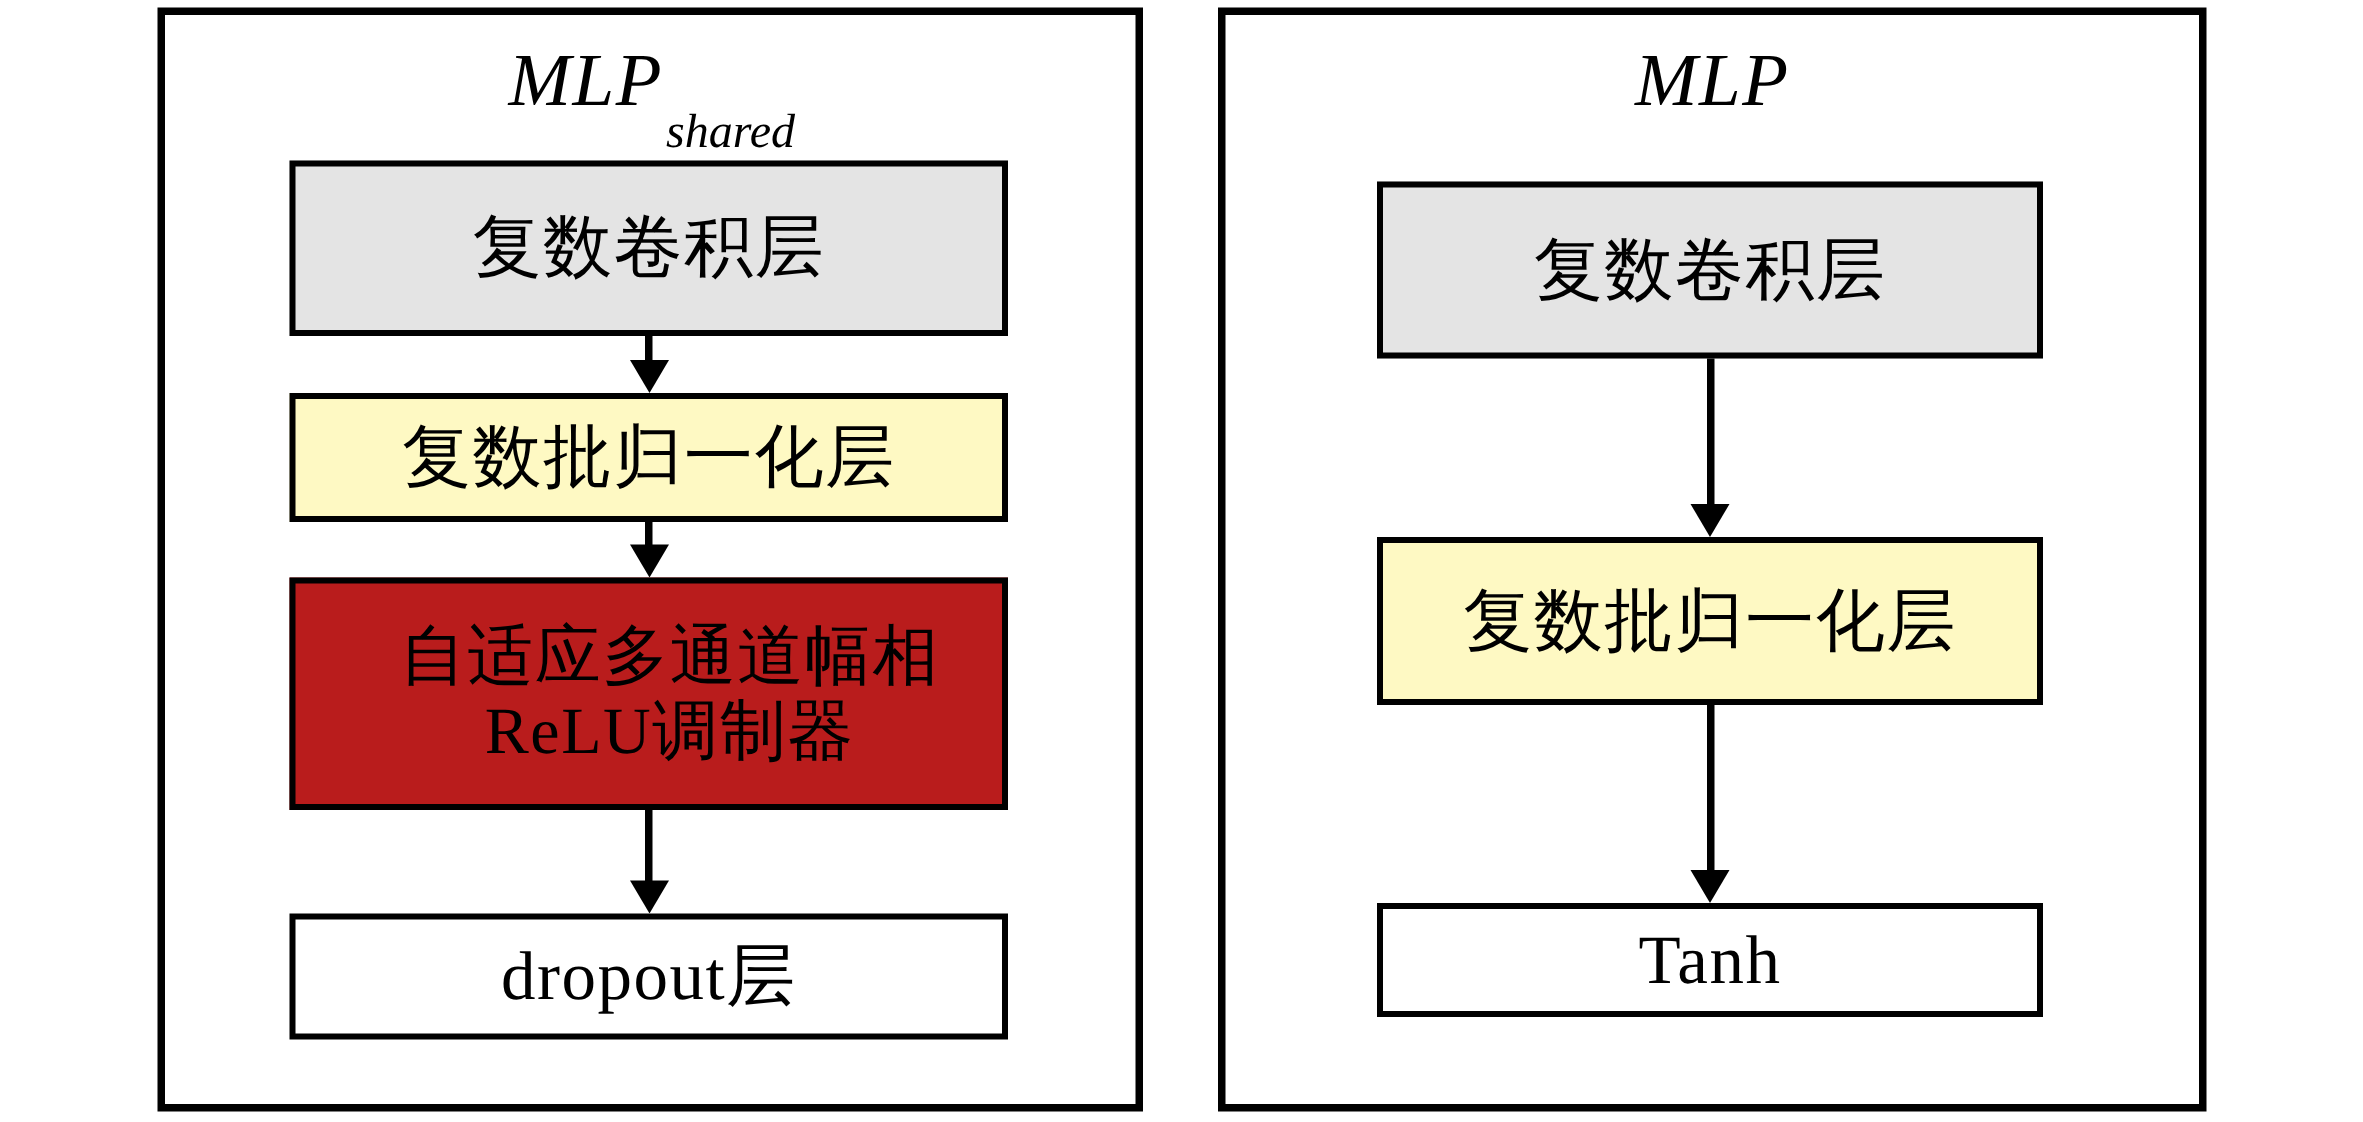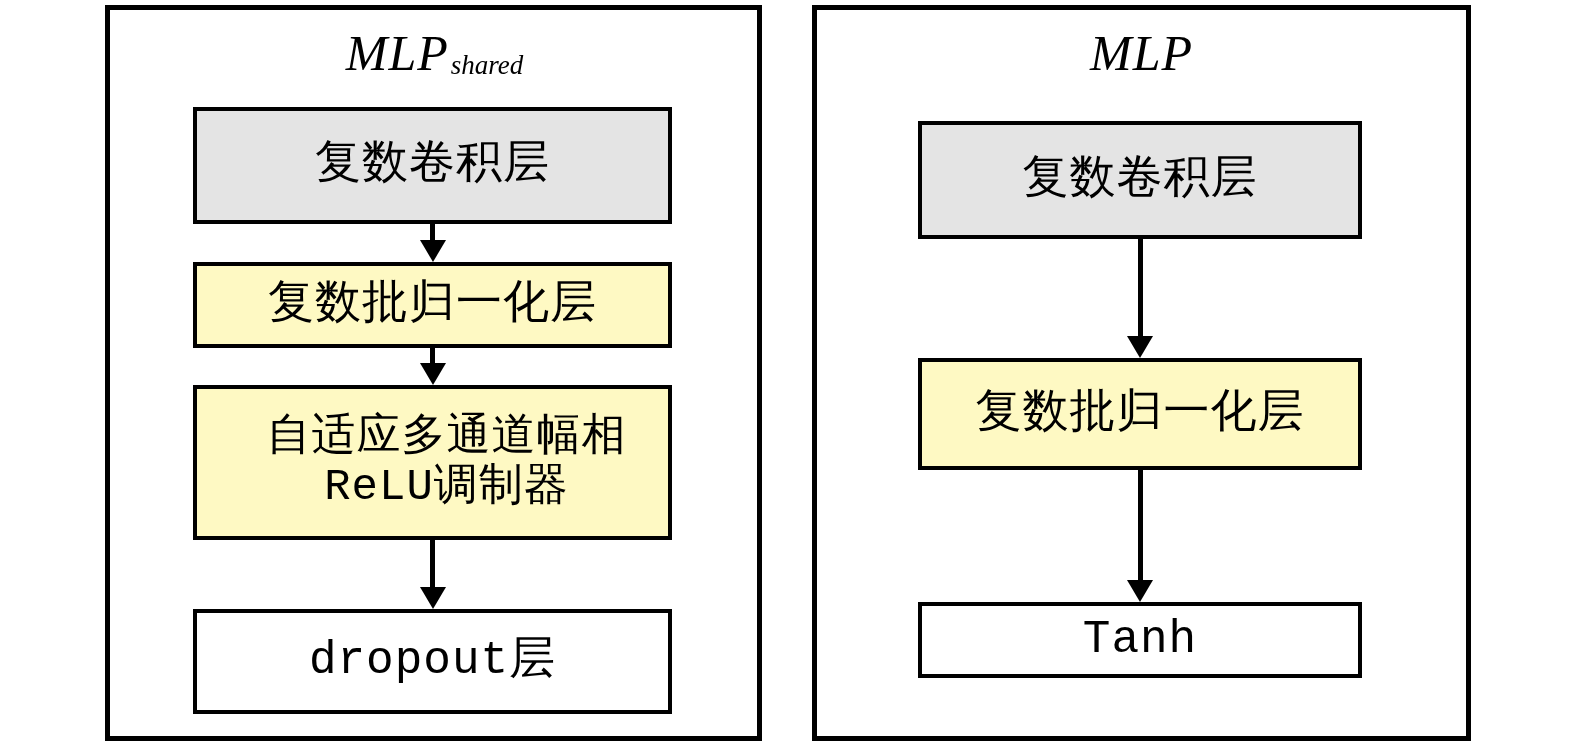--- a/index.html
+++ b/index.html
@@ -36,59 +36,59 @@
     position: absolute;
     text-align: center;
     font-style: italic;
     font-family: "Liberation Serif", "DejaVu Serif", serif;
     color: #000000;
     white-space: nowrap;
     line-height: 1;
   }
   .panel-title .base { font-size: 50px; letter-spacing: 1px; }
   .panel-title .sub  {
-    font-size: 27px;
+    font-size: 32px;
     font-style: italic;
     position: relative;
-    top: 4px;
+    top: 28px;
     left: 2px;
   }
   #title-left  { left: 105px; top: 28px; width: 657px; }
   #title-right { left: 812px; top: 28px; width: 659px; }
 
   
   .node {
     position: absolute;
     box-sizing: border-box;
     border: 4px solid #000000;
     display: flex;
     align-items: center;
     justify-content: center;
     text-align: center;
     color: #000000;
-    font-family: Liberation Mono, monospace;
+    font-family: Liberation Serif, serif;
   }
   .node .label {
     font-size: 46px;
     line-height: 1.06;
     letter-spacing: 1px;
     white-space: pre-line;
   }
   .node.two-line .label { font-size: 44px; line-height: 1.12; }
 
   .fill-gray  { background: #e4e4e4; }
   .fill-blue  { background: #fef9c3; }
-  .fill-green { background: #fef9c3; padding-left: 28px; }
+  .fill-green { background: #b91c1c; padding-left: 28px; }
   .fill-white { background: #ffffff; }
 
   
   #l-node-0 { left: 193px; top: 107px; width: 479px; height: 117px; }
   #l-node-1 { left: 193px; top: 262px; width: 479px; height: 86px;  }
   #l-node-2 { left: 193px; top: 385px; width: 479px; height: 155px; }
-  #l-node-3 { left: 193px; top: 609px; width: 479px; height: 105px;  }
+  #l-node-3 { left: 193px; top: 609px; width: 479px; height: 84px;  }
 
   
   #r-node-0 { left: 918px; top: 121px; width: 444px; height: 118px; }
   #r-node-1 { left: 918px; top: 358px; width: 444px; height: 112px; }
   #r-node-2 { left: 918px; top: 602px; width: 444px; height: 76px;  }
 
   
   .arrow {
     position: absolute;
     pointer-events: none;

